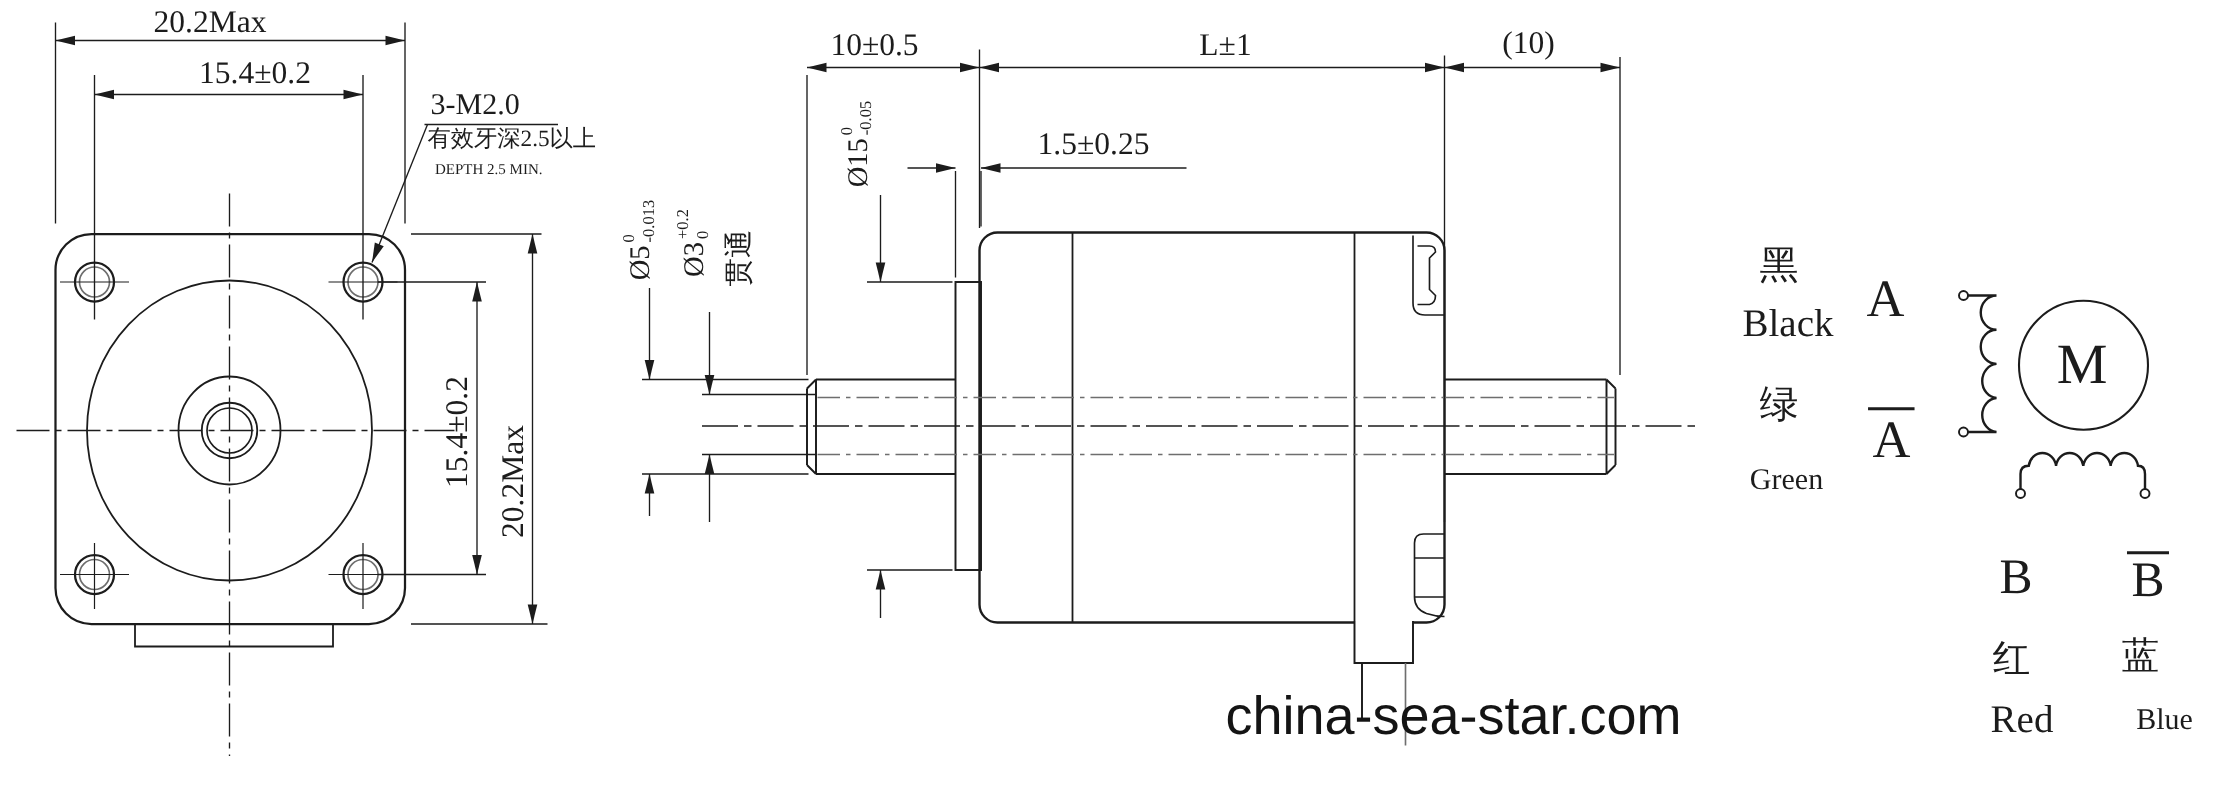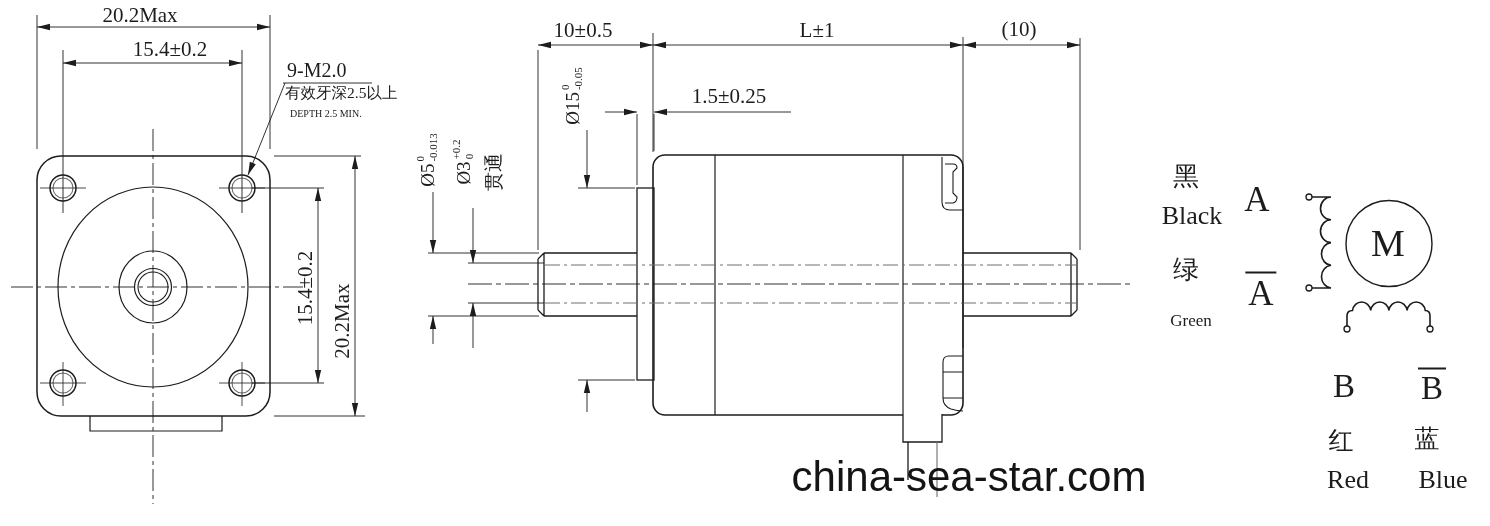--- a/index.html
+++ b/index.html
@@ -10,21 +10,21 @@
   .stage svg{position:absolute;left:0;top:0;}
   .lbl{position:absolute;transform:translate(-50%,-50%);white-space:nowrap;line-height:1;color:#1c1c1c;}
   .la{position:absolute;transform:translateY(-50%);white-space:nowrap;line-height:1;color:#1c1c1c;}
   .rot{position:absolute;transform:translate(-50%,-50%) rotate(-90deg);white-space:nowrap;line-height:1;display:flex;align-items:center;}
   .dimtxt{font-size:21px;}
   .dia-main{font-size:19px;}
   .tolstack{display:inline-flex;flex-direction:column;justify-content:center;text-align:left;font-size:11px;line-height:1.2;margin-left:2px;}
   .bar-over{display:inline-block;border-top:2px solid #1c1c1c;padding:2px 3px 0 3px;}
   .watermark{
     position:absolute;transform:translate(-50%,-50%);white-space:nowrap;
-    font-family:"Liberation Sans","DejaVu Sans",sans-serif;font-size:42px;color:#141414;letter-spacing:0px;
+    font-family:"Liberation Sans","DejaVu Sans",sans-serif;font-size:36px;color:#141414;letter-spacing:0px;
   }
 </style>
 </head>
 <body>
 
 <div class="stage">
 
   <svg width="1490" height="526" viewBox="0 0 1490 526">
     <defs>
       <marker id="ar" markerUnits="userSpaceOnUse" markerWidth="30" markerHeight="12" viewBox="-15 -6 30 12" refX="0" refY="0" orient="auto-start-reverse">
@@ -151,21 +151,21 @@
                A9.2,10 0 0 1 1407.1,310.5
                A9.2,10 0 0 1 1425.3,310.5
                Q1430,310.5 1430,316 V326"></path>
       <circle cx="1347" cy="329" r="3" fill="#ffffff" stroke-width="1.3"></circle>
       <circle cx="1430" cy="329" r="3" fill="#ffffff" stroke-width="1.3"></circle>
     </g>
   </svg>
 
   <div class="lbl dimtxt" style="left:140px;top:15px;">20.2Max</div>
   <div class="lbl dimtxt" style="left:170px;top:49px;">15.4±0.2</div>
-  <div class="la" style="left:287px;top:70px;font-size:20px;">9-M2.0</div>
+  <div class="la" style="left:287px;top:70px;font-size:20px;">3-M2.0</div>
   <div class="la" style="left:285px;top:93px;font-size:15.5px;">有效牙深2.5以上</div>
   <div class="la" style="left:290px;top:114px;font-size:10px;">DEPTH 2.5 MIN.</div>
   <div class="rot dimtxt" style="left:305px;top:288px;">15.4±0.2</div>
   <div class="rot dimtxt" style="left:342px;top:321px;">20.2Max</div>
 
   <div class="lbl dimtxt" style="left:583px;top:30px;">10±0.5</div>
   <div class="lbl dimtxt" style="left:817px;top:30px;">L±1</div>
   <div class="lbl dimtxt" style="left:1019px;top:29px;">(10)</div>
   <div class="lbl dimtxt" style="left:729px;top:96px;font-family:Liberation Serif, serif;">1.5±0.25</div>
 
@@ -196,32 +196,32 @@
   <div class="rot" style="left:493px;top:172px;font-size:19px;">
     <span>贯通</span>
   </div>
 
 
   <div class="lbl" style="left:1186px;top:177px;font-size:26px;">黑</div>
   <div class="lbl" style="left:1192px;top:216px;font-size:26px;">Black</div>
   <div class="lbl" style="left:1257px;top:199px;font-size:35px;">A</div>
 
   <div class="lbl" style="left:1186px;top:270px;font-size:26px;">绿</div>
-  <div class="lbl" style="left:1191px;top:320px;font-size:17px;">Green</div>
+  <div class="lbl" style="left:1191px;top:320px;font-size:20px;">Green</div>
   <div class="lbl" style="left:1261px;top:291px;font-size:35px;">
     <span class="bar-over">A</span>
   </div>
 
   <div class="lbl" style="left:1388px;top:243px;font-size:38px;">M</div>
 
   <div class="lbl" style="left:1344px;top:386px;font-size:33px;">B</div>
   <div class="lbl" style="left:1432px;top:386px;font-size:33px;">
     <span class="bar-over">B</span>
   </div>
 
   <div class="lbl" style="left:1341px;top:440px;font-size:25px;">红</div>
   <div class="lbl" style="left:1427px;top:438px;font-size:25px;">蓝</div>
   <div class="lbl" style="left:1348px;top:480px;font-size:26px;">Red</div>
-  <div class="lbl" style="left:1443px;top:480px;font-size:26px;text-align:center;">Blue</div>
+  <div class="lbl" style="left:1443px;top:480px;font-size:20px;text-align:center;">Blue</div>
 
   <div class="watermark" style="left:969px;top:477px;">china-sea-star.com</div>
 
 </div>
 
 </body></html>

